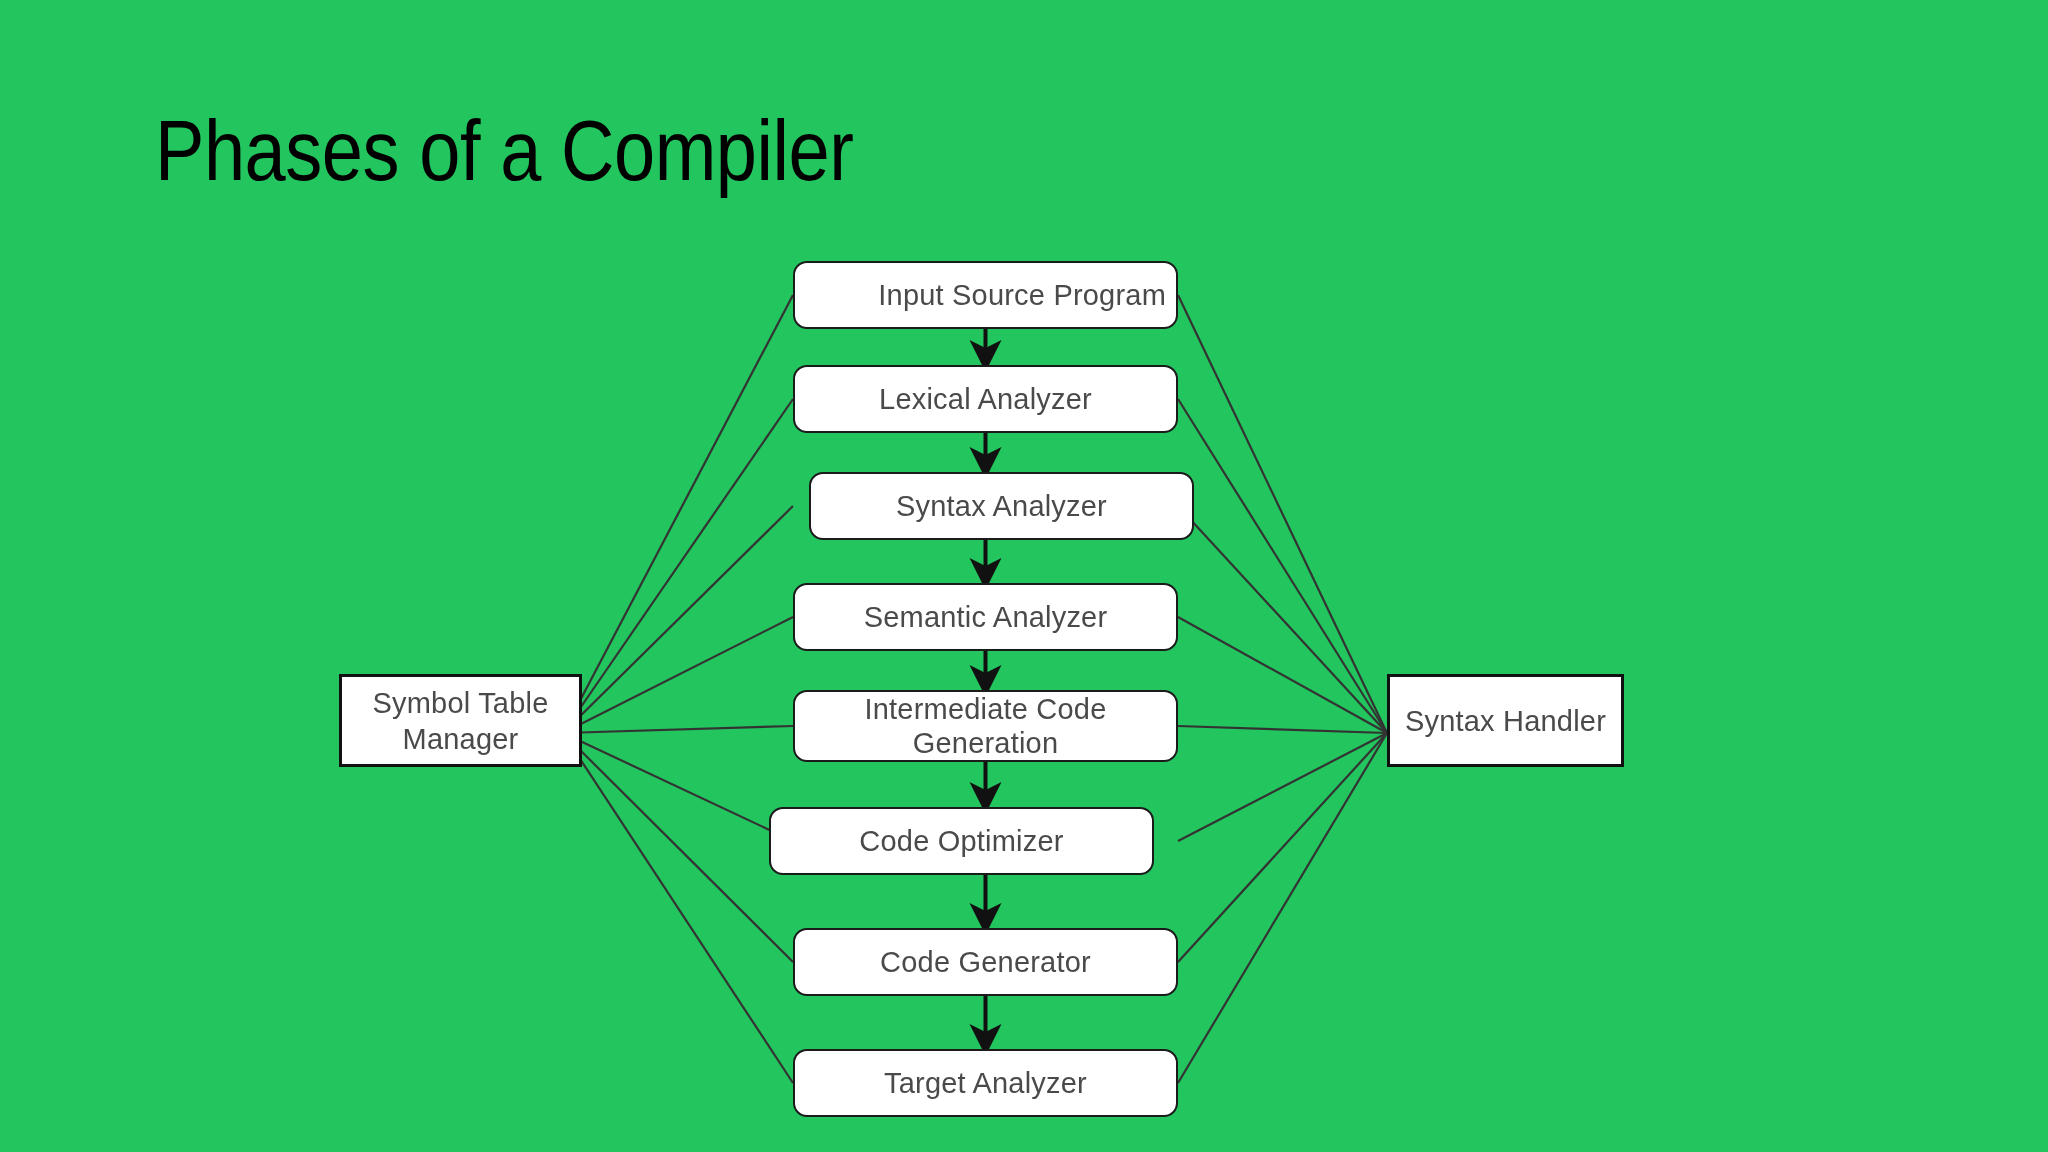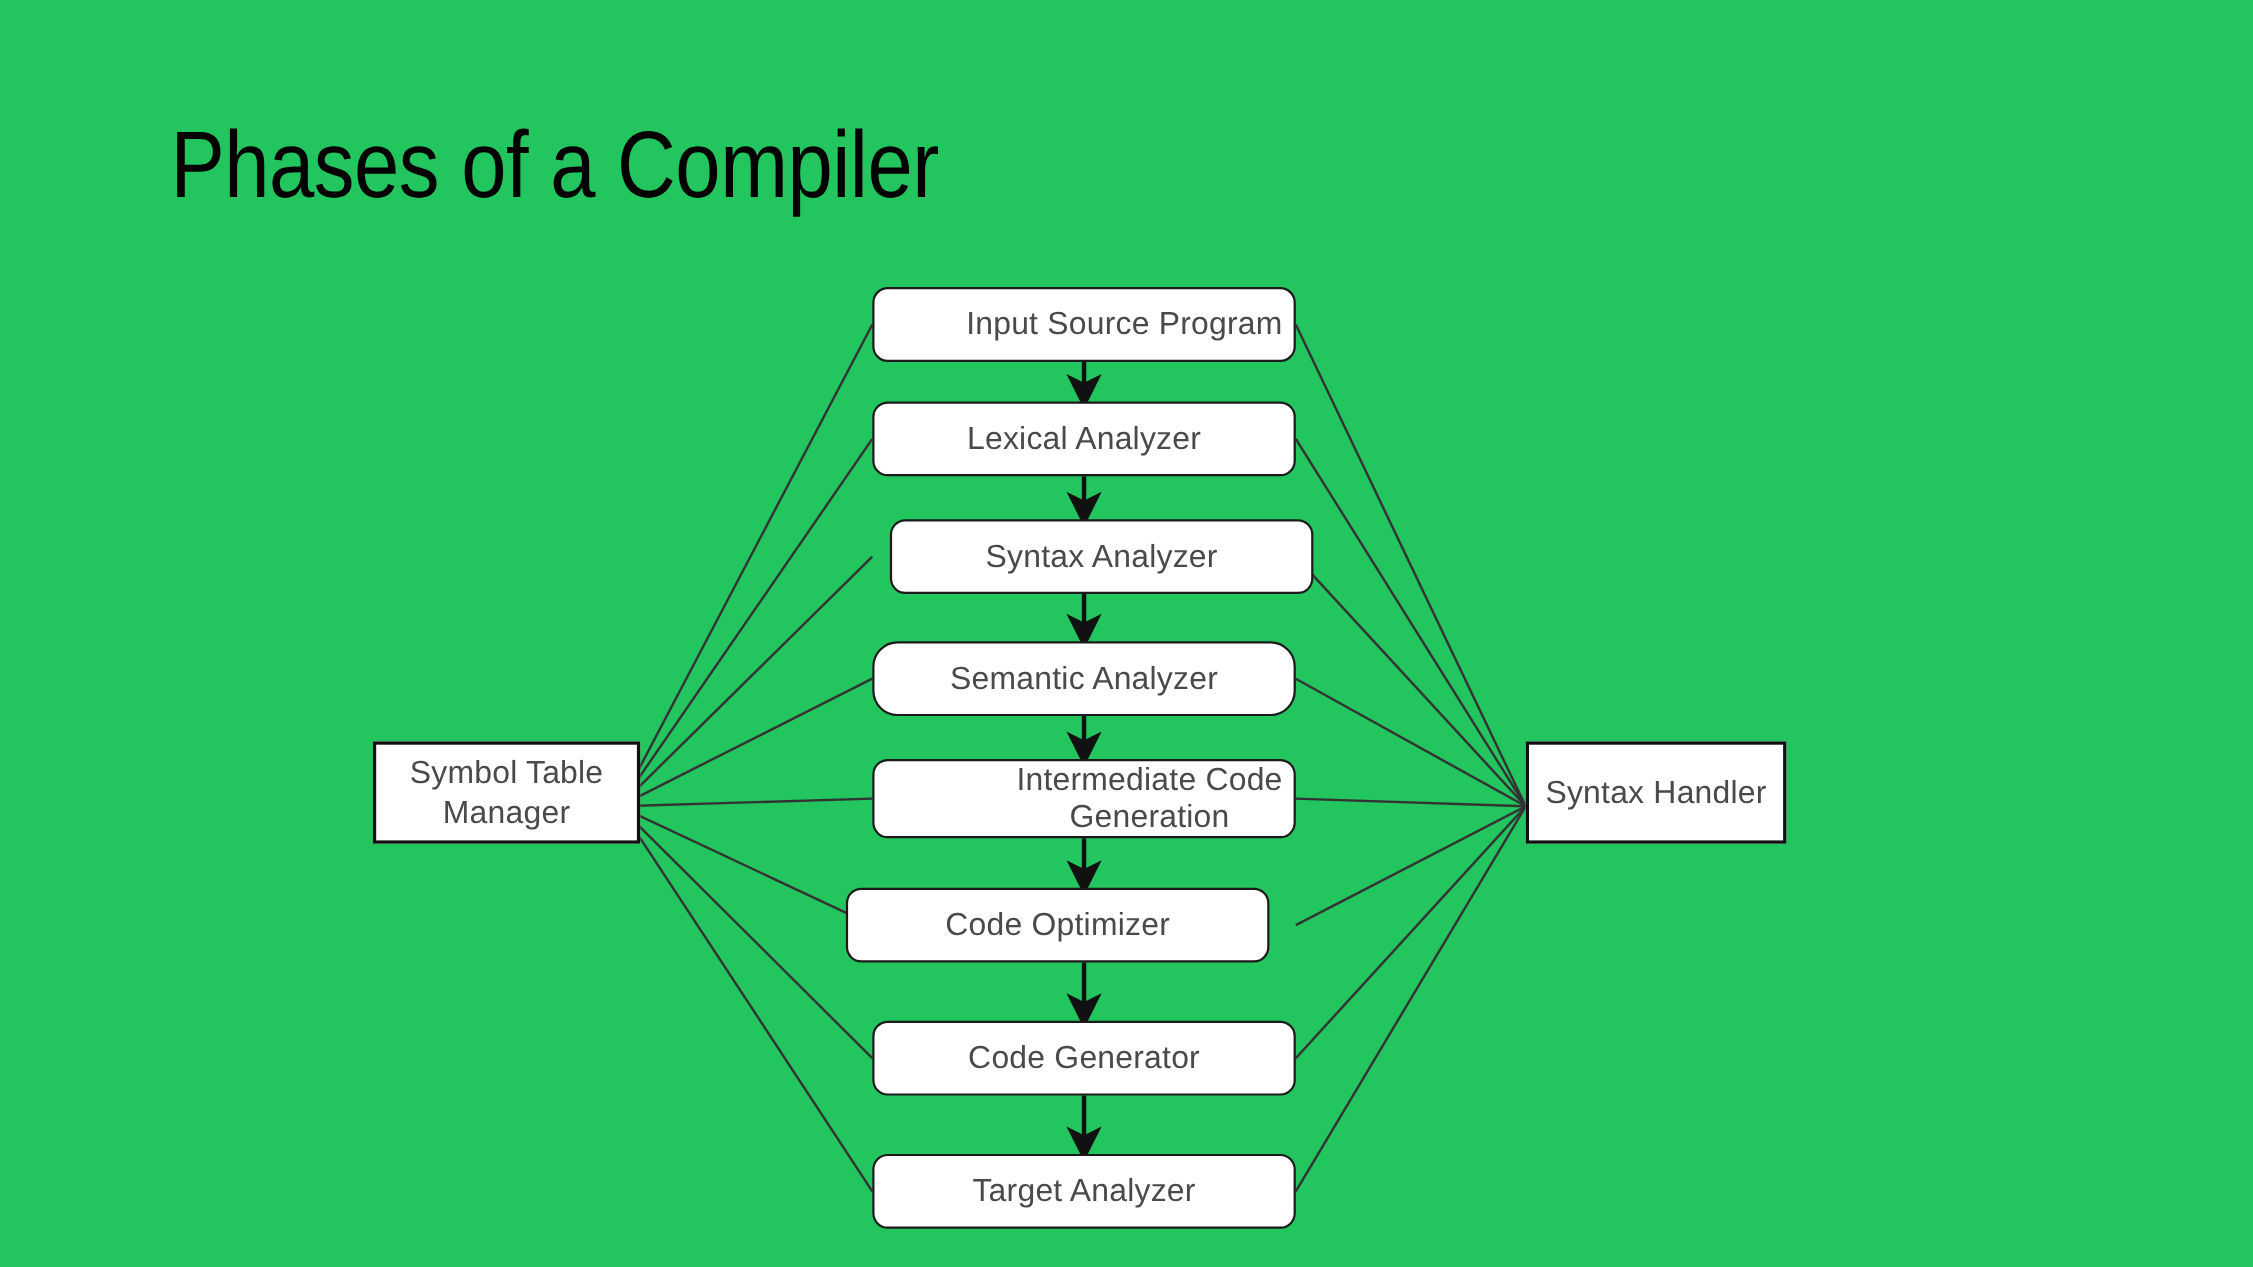--- a/index.html
+++ b/index.html
@@ -141,24 +141,24 @@
     <div id="phase-boxes">
         <div class="phase-box" style="left: 793px; top: 261px; width: 385px; height: 68px; justify-content: flex-end;">
           <span class="box-label">Input Source Program</span>
         </div>
         <div class="phase-box" style="left: 793px; top: 365px; width: 385px; height: 68px;">
           <span class="box-label">Lexical Analyzer</span>
         </div>
         <div class="phase-box" style="left: 793px; top: 472px; width: 385px; height: 68px; margin-left: 16px;">
           <span class="box-label">Syntax Analyzer</span>
         </div>
-        <div class="phase-box" style="left: 793px; top: 583px; width: 385px; height: 68px; border-radius: 23px;">
+        <div class="phase-box" style="left: 793px; top: 583px; width: 385px; height: 68px;">
           <span class="box-label">Semantic Analyzer</span>
         </div>
-        <div class="phase-box" style="left: 793px; top: 690px; width: 385px; height: 72px; justify-content: flex-end;">
+        <div class="phase-box" style="left: 793px; top: 690px; width: 385px; height: 72px;">
           <span class="box-label">Intermediate Code
 Generation</span>
         </div>
         <div class="phase-box" style="left: 769px; top: 807px; width: 385px; height: 68px;">
           <span class="box-label">Code Optimizer</span>
         </div>
         <div class="phase-box" style="left: 793px; top: 928px; width: 385px; height: 68px;">
           <span class="box-label">Code Generator</span>
         </div>
         <div class="phase-box" style="left: 793px; top: 1049px; width: 385px; height: 68px;">

